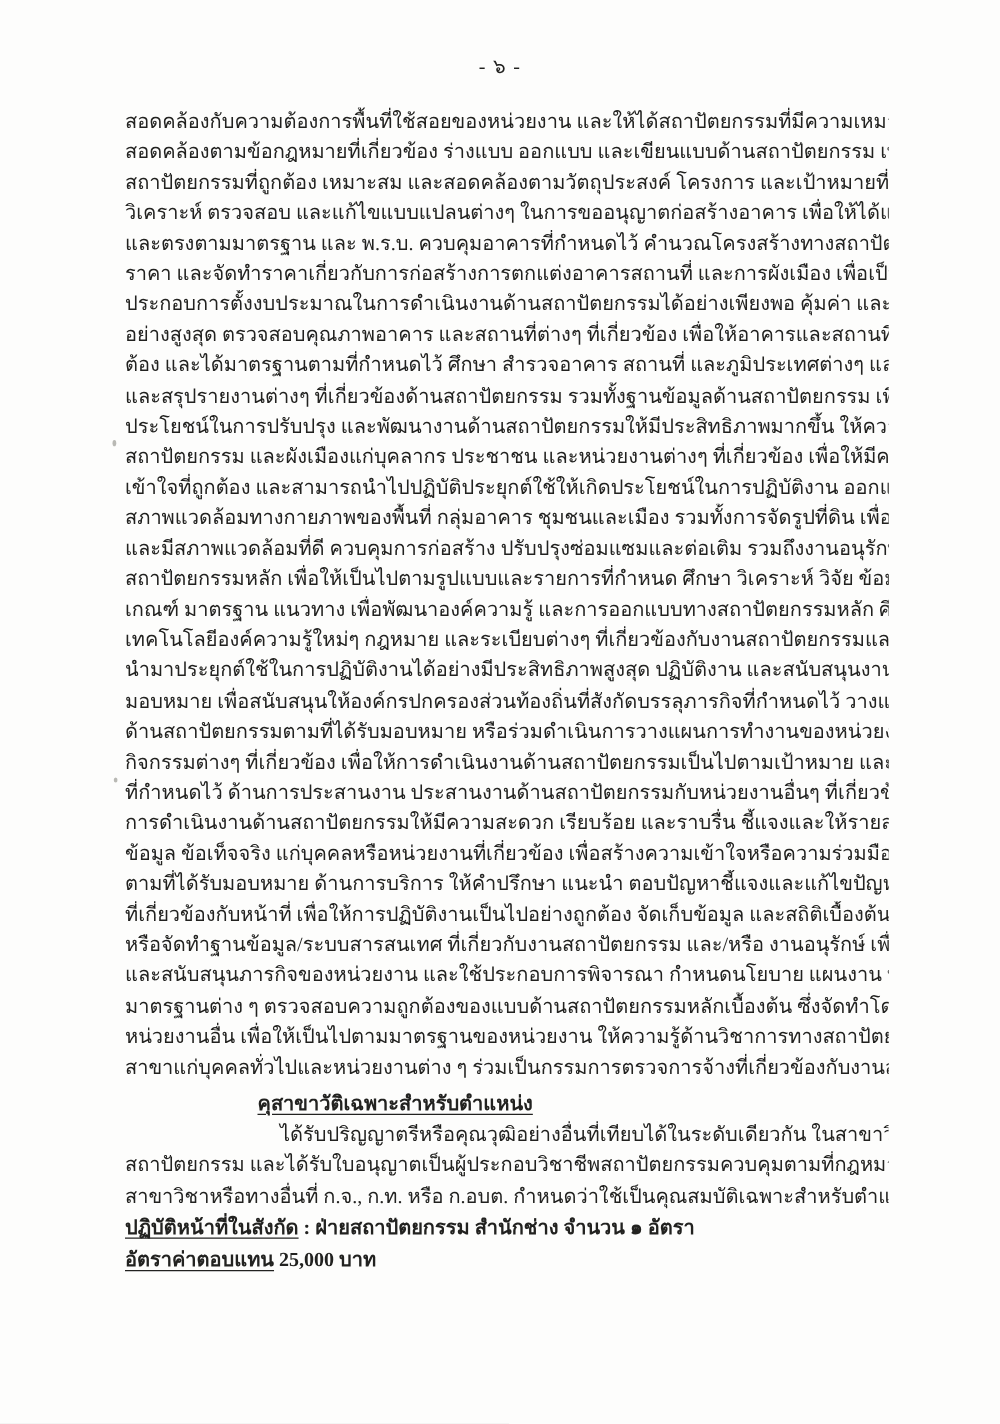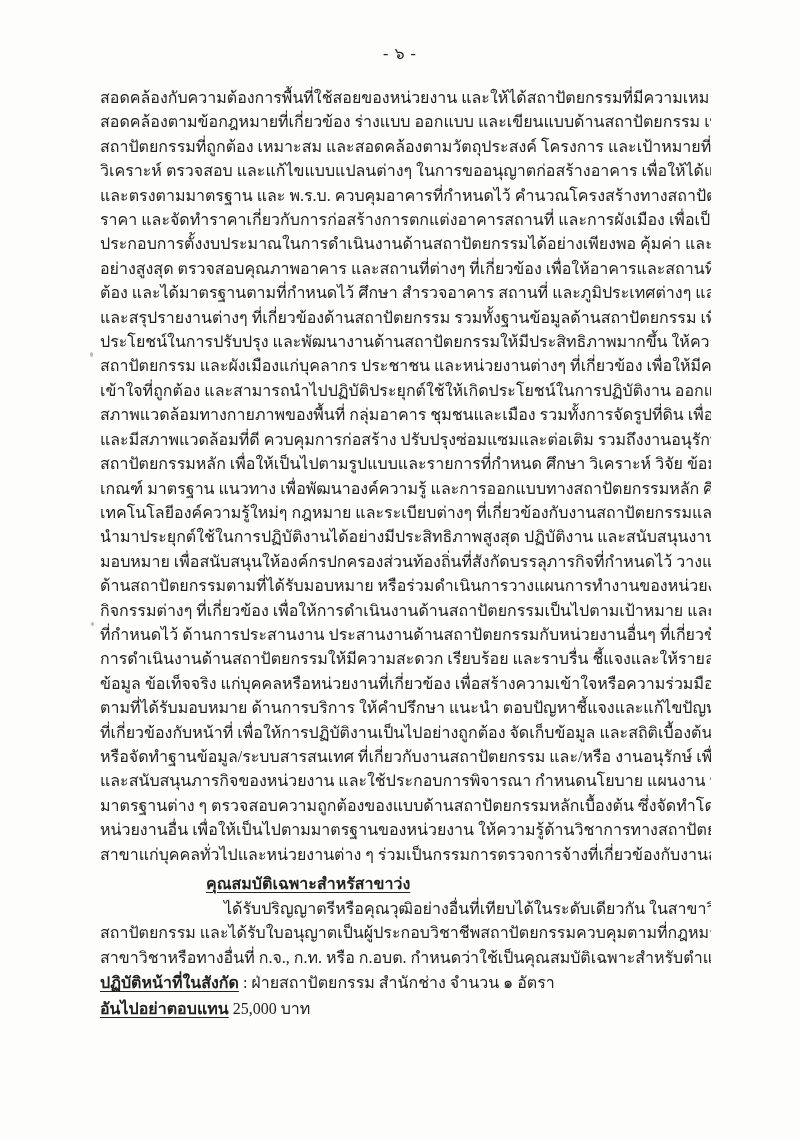--- a/index.html
+++ b/index.html
@@ -58,21 +58,21 @@
     line-height: 25.5px;
     white-space: nowrap;
     overflow: hidden;
   }
   .kv-label {
     font-weight: bold;
     text-decoration: underline;
     text-underline-offset: 3px;
     text-align: center;
   }
-  .kv-value { font-weight: normal; margin-top: 16px; }
+  .kv-value { font-weight: bold; margin-top: 16px; }
   
   .speck {
     position: absolute;
     background: #b9b9b4;
     border-radius: 50%;
   }
 </style>
 </head>
 <body>
 
@@ -108,34 +108,34 @@
     <div class="ln">ข้อมูล ข้อเท็จจริง แก่บุคคลหรือหน่วยงานที่เกี่ยวข้อง เพื่อสร้างความเข้าใจหรือความร่วมมือในการดำเนินงาน</div>
     <div class="ln">ตามที่ได้รับมอบหมาย ด้านการบริการ ให้คำปรึกษา แนะนำ ตอบปัญหาชี้แจงและแก้ไขปัญหาเรื่องต่าง ๆ</div>
     <div class="ln">ที่เกี่ยวข้องกับหน้าที่ เพื่อให้การปฏิบัติงานเป็นไปอย่างถูกต้อง จัดเก็บข้อมูล และสถิติเบื้องต้น เพื่อปรับปรุง</div>
     <div class="ln">หรือจัดทำฐานข้อมูล/ระบบสารสนเทศ ที่เกี่ยวกับงานสถาปัตยกรรม และ/หรือ งานอนุรักษ์ เพื่อให้สอดคล้อง</div>
     <div class="ln">และสนับสนุนภารกิจของหน่วยงาน และใช้ประกอบการพิจารณา กำหนดนโยบาย แผนงาน หลักเกณฑ์</div>
     <div class="ln">มาตรฐานต่าง ๆ ตรวจสอบความถูกต้องของแบบด้านสถาปัตยกรรมหลักเบื้องต้น ซึ่งจัดทำโดยเอกชนหรือ</div>
     <div class="ln">หน่วยงานอื่น เพื่อให้เป็นไปตามมาตรฐานของหน่วยงาน ให้ความรู้ด้านวิชาการทางสถาปัตยกรรมระดับต้นทุก</div>
     <div class="ln">สาขาแก่บุคคลทั่วไปและหน่วยงานต่าง ๆ ร่วมเป็นกรรมการตรวจการจ้างที่เกี่ยวข้องกับงานสถาปัตยกรรมหลัก</div>
 
     <div class="qual-heading">
-      <span>คุณสมบัติเฉพาะสำหรัสาขาว่ง</span>
+      <span>คุสาขาวัติเฉพาะสำหรับตำแหน่ง</span>
     </div>
 
     <div class="ln qual-first">ได้รับปริญญาตรีหรือคุณวุฒิอย่างอื่นที่เทียบได้ในระดับเดียวกัน ในสาขาวิชาหรือทาง</div>
     <div class="ln">สถาปัตยกรรม และได้รับใบอนุญาตเป็นผู้ประกอบวิชาชีพสถาปัตยกรรมควบคุมตามที่กฎหมายกำหนด หรือใน</div>
     <div class="ln-left">สาขาวิชาหรือทางอื่นที่ ก.จ., ก.ท. หรือ ก.อบต. กำหนดว่าใช้เป็นคุณสมบัติเฉพาะสำหรับตำแหน่งนี้ได้</div>
 
     <div class="kv-line">
       <span class="kv-label">ปฏิบัติหน้าที่ในสังกัด</span>
       <span class="kv-value">: ฝ่ายสถาปัตยกรรม สำนักช่าง จำนวน ๑ อัตรา</span>
     </div>
 
     <div class="kv-line">
-      <span class="kv-label">อันไปอย่าตอบแทน</span>
+      <span class="kv-label">อัตราค่าตอบแทน</span>
       <span class="kv-value">25,000 บาท</span>
     </div>
   </div>
 
   <div class="speck" style="left:90px; top:352px; width:3px; height:5px;"></div>
   <div class="speck" style="left:91px; top:622px; width:3px; height:4px;"></div>
 
 </div>
 
 </body></html>

